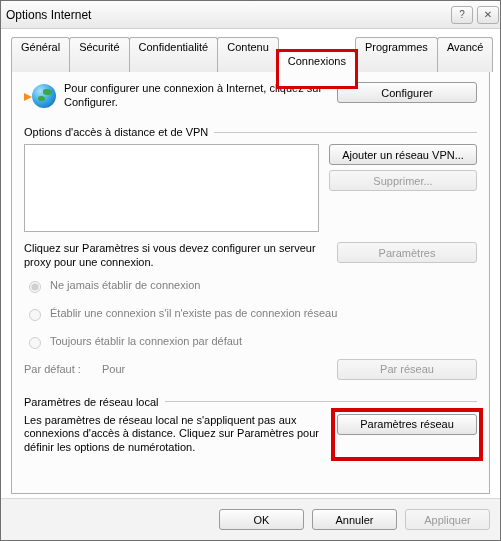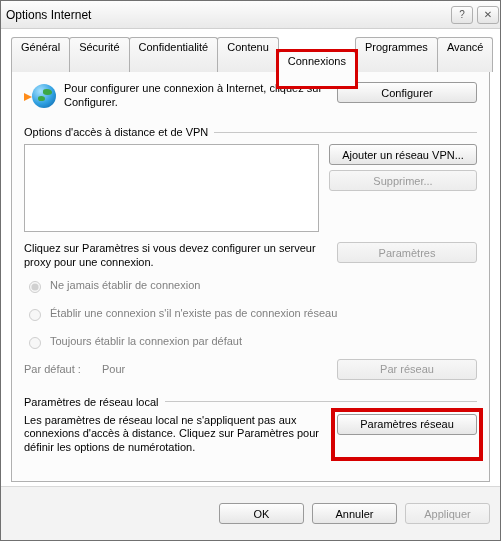--- a/index.html
+++ b/index.html
@@ -142,21 +142,21 @@
   .default-row .lbl{ color:#808080; width:78px;}
   .default-row .val{ color:#808080; flex:1;}
   .lan-row{ display:flex; margin-top:6px;}
   .lan-text{ flex:1; padding-right:8px; line-height:1.25;}
   .hl-btn{ position:relative; display:inline-block;}
   .hl-btn::after{
     content:""; position:absolute; left:-6px; right:-6px; top:-6px; bottom:-6px;
     border:4px solid #d60000; pointer-events:none;
   }
   .footer{
-    height:54px;
+    height:42px;
     border-top:1px solid #d8d8d8;
     display:flex; align-items:center; justify-content:flex-end;
     gap:8px; padding:0 10px;
     background:#f3f3f3;
   }
   .spacer{ flex:1; }
 </style>
 </head>
 <body>
 

